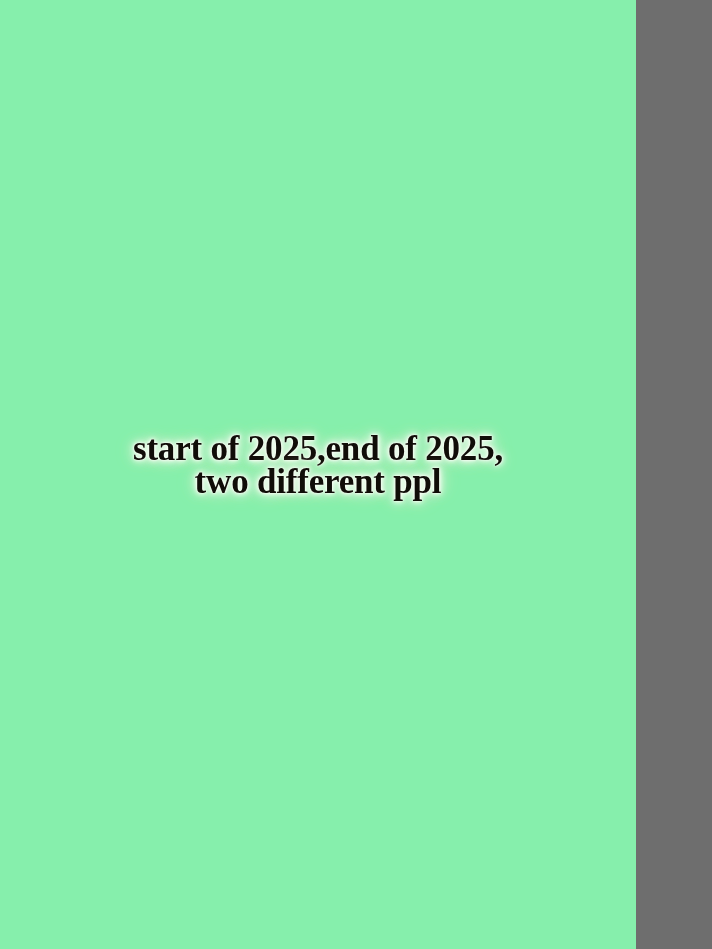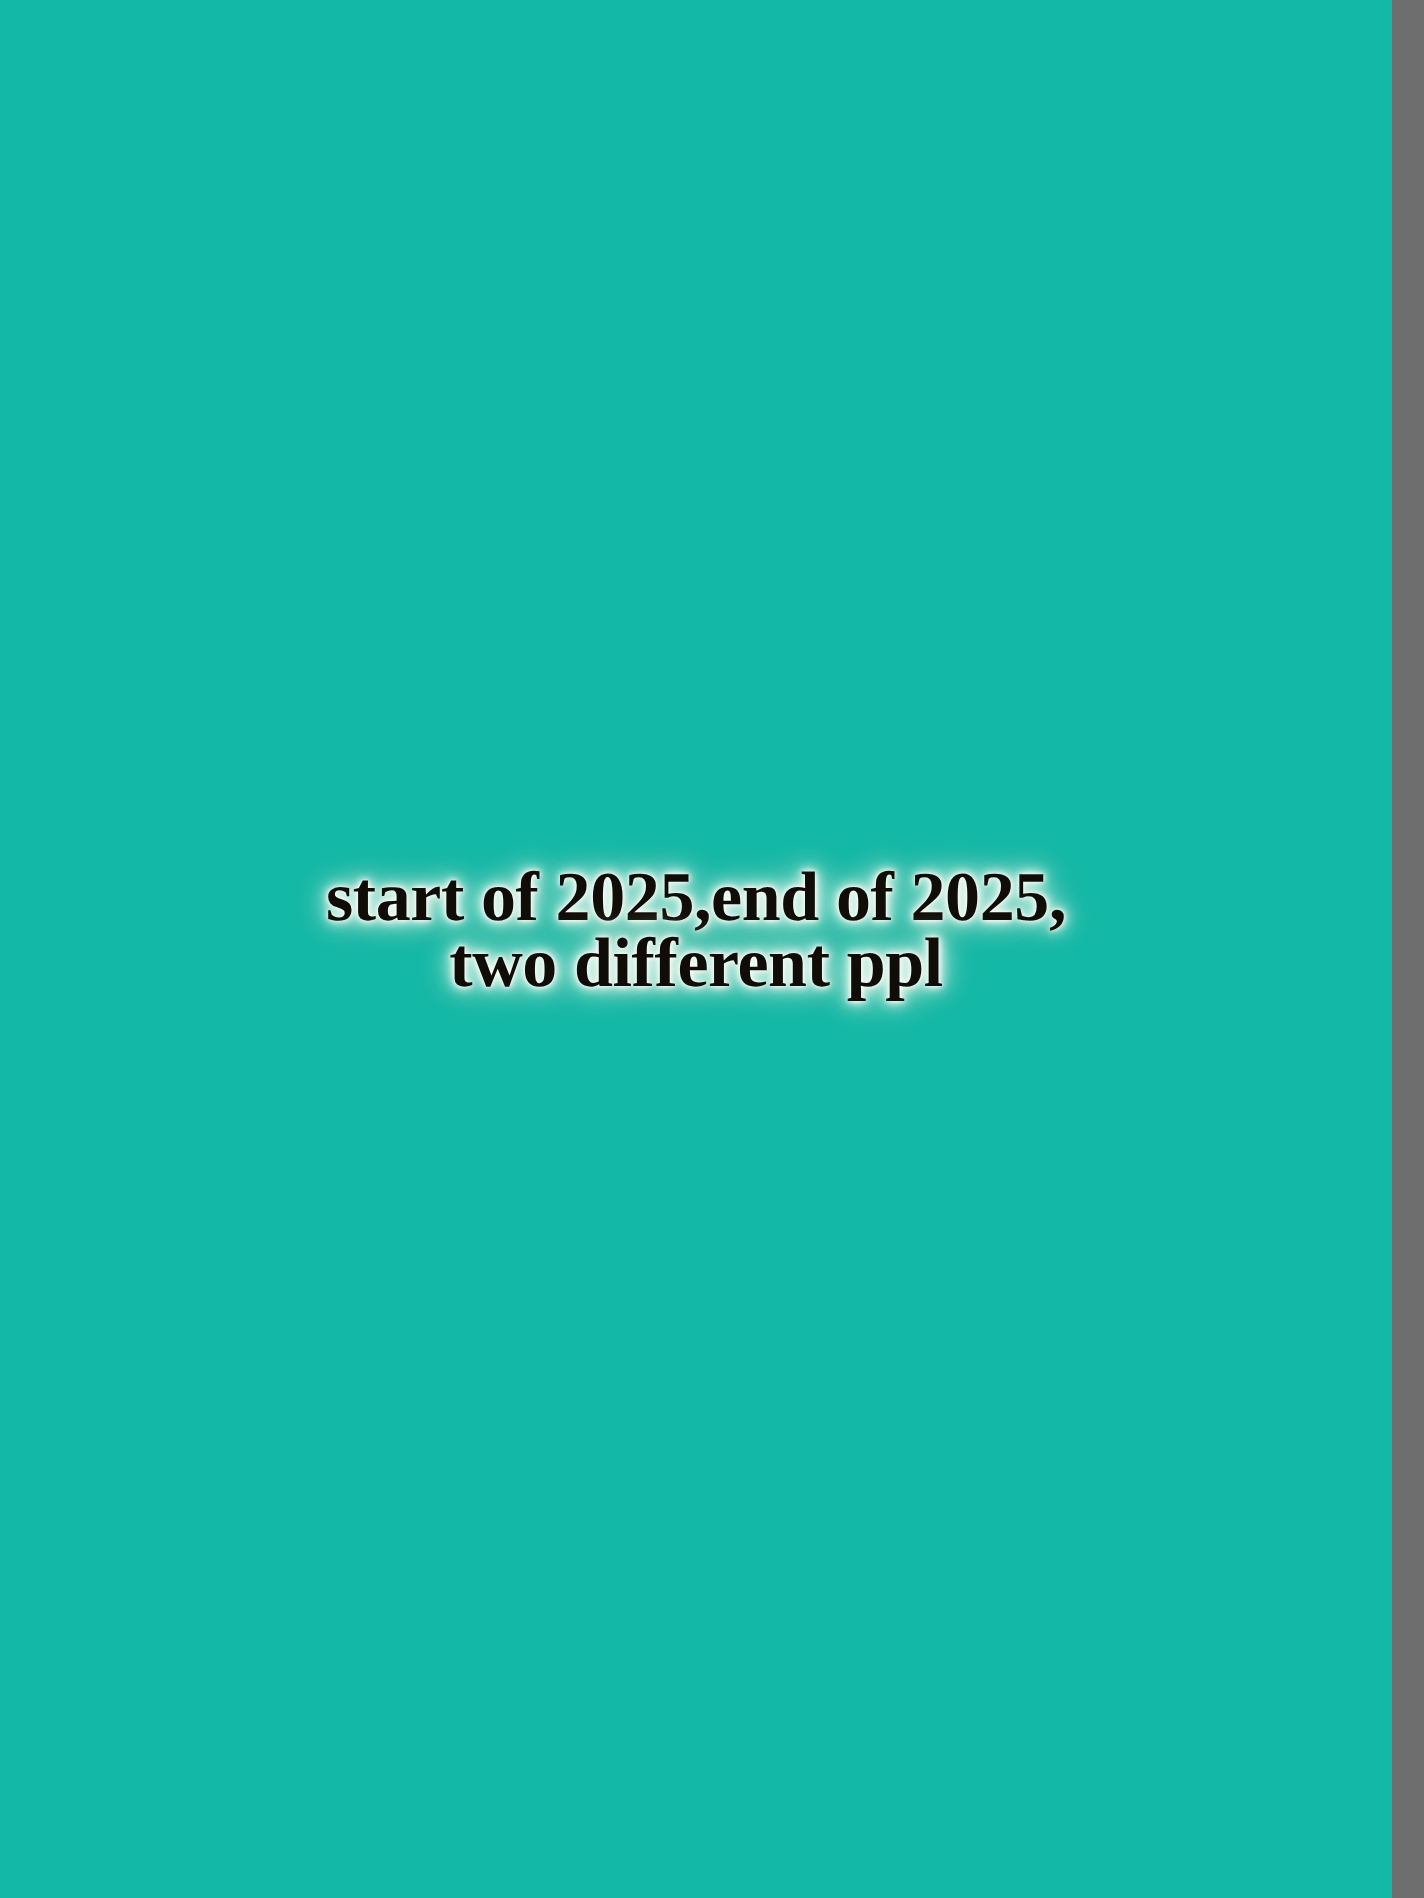--- a/index.html
+++ b/index.html
@@ -55,20 +55,20 @@
       0 0 32px rgba(255, 250, 224, 0.24);
   }
 
   .caption-line.line-2 {
     margin-top: 0px;
   }
 </style>
 </head>
 <body>
 
-<div class="canvas" style="background: #14b8a6; width: 696px; height: 949px;">
+<div class="canvas" style="background: #86efac; width: 636px; height: 949px;">
 
   <div class="caption-block">
     <span class="caption-line line-1" style="color: rgb(16, 13, 8);">start of 2025,end of 2025,</span>
     <span class="caption-line line-2" style="color: rgb(16, 13, 8);">two different ppl</span>
   </div>
 
 </div>
 
 </body></html>

